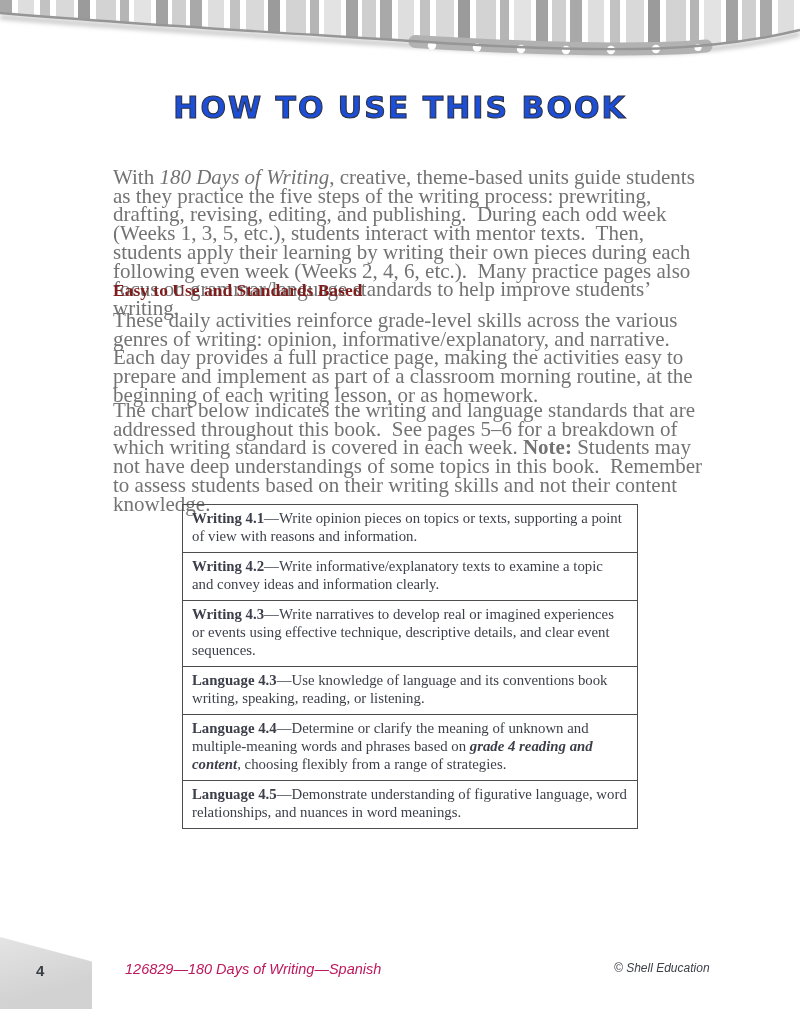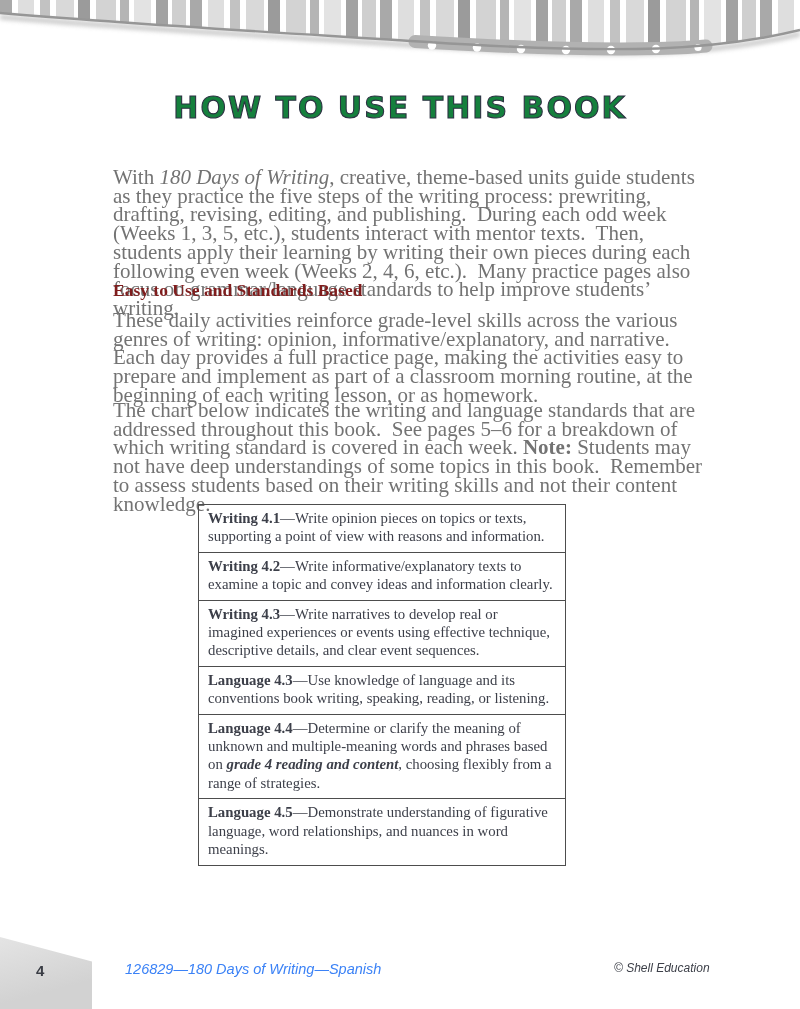--- a/index.html
+++ b/index.html
@@ -14,21 +14,21 @@
   
   .banner{position:absolute;top:0;left:0;width:800px;height:62px;}
   
   .page-title{
     position:absolute;top:90px;left:0;width:800px;
     text-align:center;
     font-family:"DejaVu Sans", sans-serif;
     font-weight:bold;
     font-size:30px;
     letter-spacing:2px;
-    color:#15803d;
+    color:#1d4ed8;
     -webkit-text-stroke:1.1px #2d3243;
   }
   
   .para{
     position:absolute;left:113px;width:596px;
     font-size:21px;line-height:18.7px;
     white-space:pre-wrap;
     color:#737373;
   }
   .intro{top:147px;}
@@ -39,24 +39,23 @@
     font-size:17.5px;font-weight:bold;color:#7f1d1d;
     font-family:"Liberation Serif", serif;
     margin-top:20px;
   }
   .h-easy{top:260px;}
   .h-ccrs{top:471px;}
   em{font-style:italic;}
   strong{font-weight:bold;}
   
   .std-table{
-    position:absolute;left:182px;top:504px;width:368px;
+    position:absolute;left:182px;top:504px;width:456px;
     border:1.6px solid #4d4d4d;
     box-sizing:border-box;
-    margin-left:16px;
   }
   .std-row{
     border-bottom:1.2px solid #4d4d4d;
     padding:4px 10px 6px 9px;
     font-size:14.8px;line-height:18.4px;
     white-space:pre-wrap;
   }
   .std-row:last-child{border-bottom:none;}
   .std-row .bi{font-weight:bold;font-style:italic;}
   
@@ -66,21 +65,21 @@
     clip-path:polygon(0 0, 100% 34%, 100% 100%, 0 100%);
   }
   .page-number{
     position:absolute;left:36px;top:962px;
     font-family:"Liberation Sans", sans-serif;
     font-weight:bold;font-size:15px;color:#3a3d45;
   }
   .footer-left{
     position:absolute;left:125px;top:961px;
     font-family:"Liberation Sans", sans-serif;
-    font-style:italic;font-size:14.5px;color:#3b82f6;
+    font-style:italic;font-size:14.5px;color:#be185d;
   }
   .footer-right{
     position:absolute;left:614px;top:961px;
     font-family:"Liberation Sans", sans-serif;
     font-style:italic;font-size:12px;color:#3d4049;
   }
 </style>
 </head>
 <body>
 

